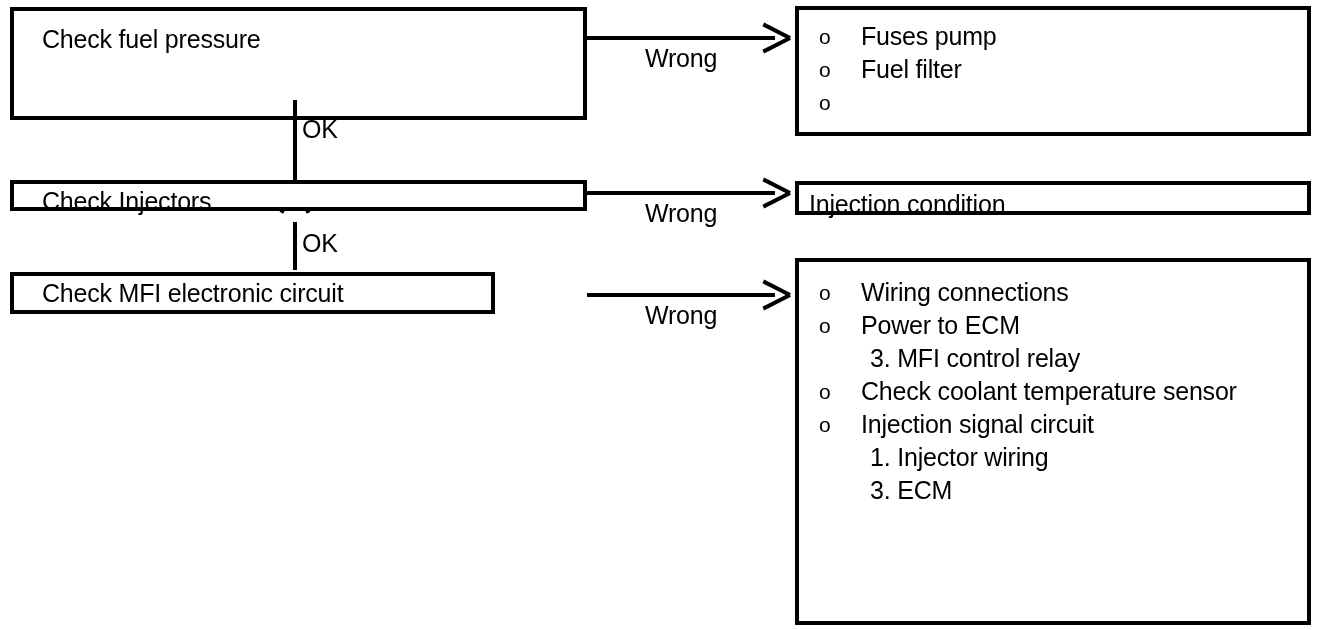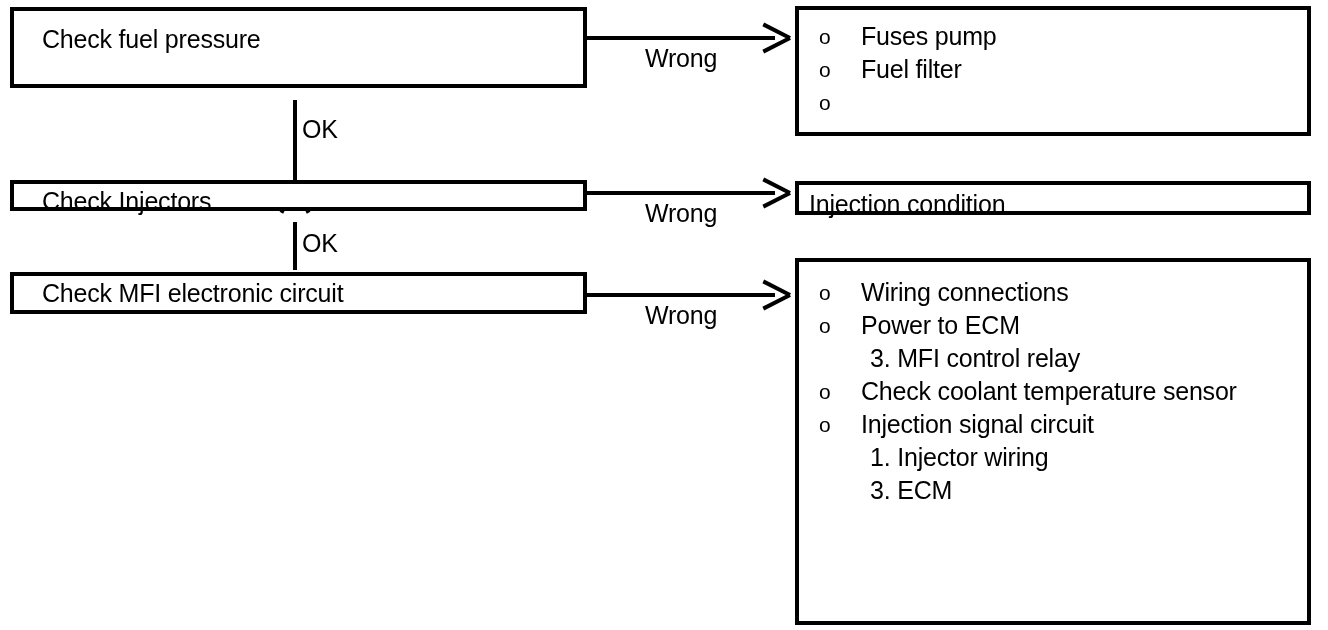--- a/index.html
+++ b/index.html
@@ -123,21 +123,21 @@
     font-size: 25px;
     white-space: nowrap;
     letter-spacing: -0.2px;
   }
 </style>
 </head>
 <body>
 
 <div id="canvas">
 
-  <div class="box stage-box tall" style="left:10px; top:7px; width:577px; height:81px;">
+  <div class="box stage-box tall" style="left:10px; top:7px; width:577px; height:113px;">
     <span class="box-label">Check fuel pressure</span>
   </div>
 
   <div class="hline" style="left:587px; top:36px; width:188px;"></div>
   <div class="arrow-right" style="left:790px; top:38px;">
     <span class="b1"></span>
       <span class="b2"></span>
   </div>
   <div class="edge-label" style="left:645px; top:44px;">Wrong</div>
 
@@ -179,21 +179,21 @@
     <span class="plain-label">Injection condition</span>
   </div>
 
   <div class="vline" style="left:293px; top:222px; height:48px;"></div>
   <div class="arrow-down" style="left:295px; top:277px;">
     <span class="b1"></span>
       <span class="b2"></span>
   </div>
   <div class="edge-label" style="left:302px; top:229px;">OK</div>
 
-  <div class="box stage-box" style="left:10px; top:272px; width:577px; height:42px;">
+  <div class="box stage-box" style="left:10px; top:272px; width:485px; height:42px;">
     <span class="box-label" style="top:3px;">Check MFI electronic circuit</span>
   </div>
 
   <div class="hline" style="left:587px; top:293px; width:188px;"></div>
   <div class="arrow-right" style="left:790px; top:295px;">
     <span class="b1"></span>
       <span class="b2"></span>
   </div>
   <div class="edge-label" style="left:645px; top:301px;">Wrong</div>
 

